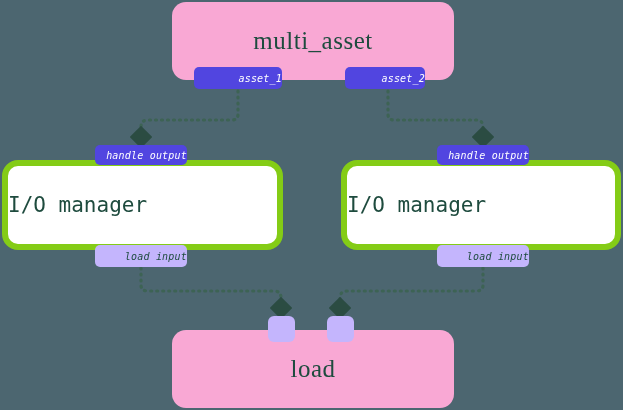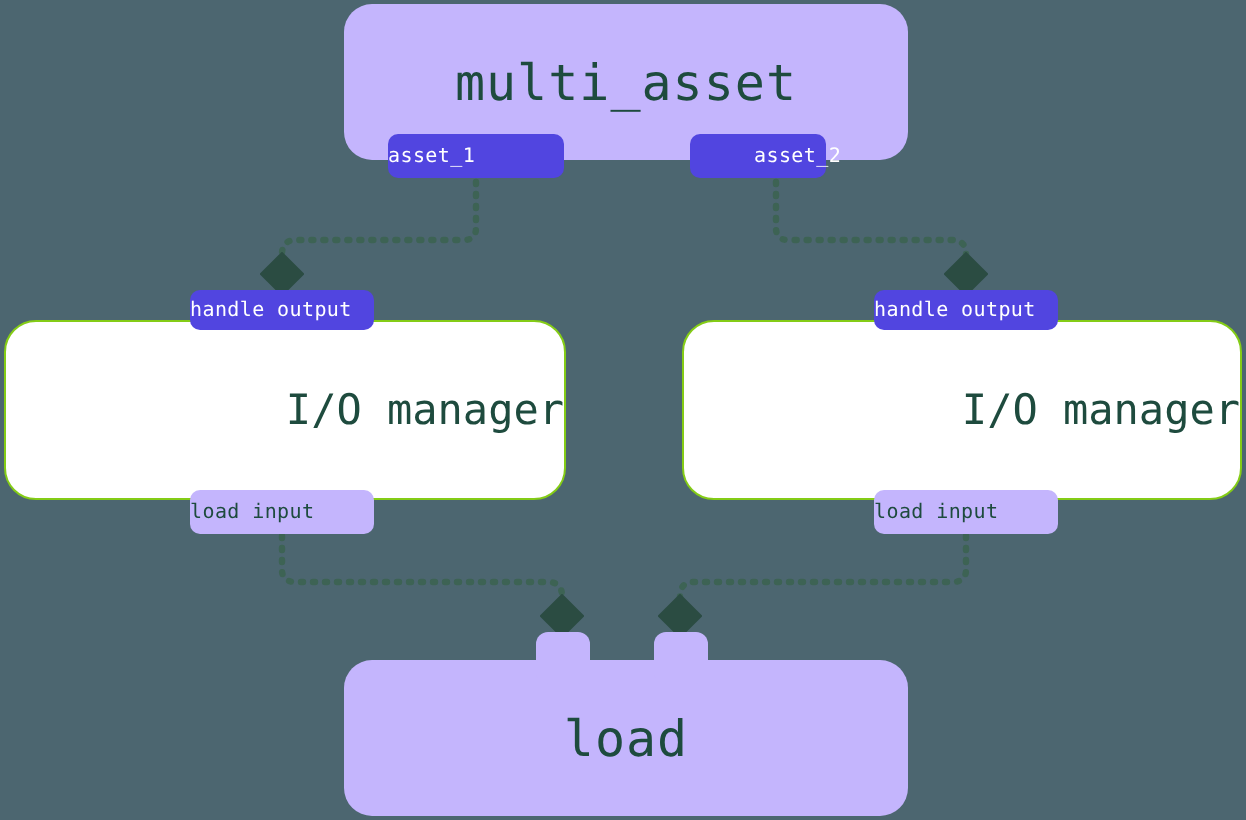--- a/index.html
+++ b/index.html
@@ -20,64 +20,66 @@
     left: 0;
     top: 0;
     width: 623px;
     height: 410px;
     pointer-events: none;
   }
 
   
   .asset-node {
     position: absolute;
-    background: #c4b5fd;
+    background: #f9a8d4;
     border-radius: 14px;
     display: flex;
     align-items: center;
     justify-content: center;
     z-index: 2;
+    font-family: Liberation Serif, serif;
   }
   .asset-node .node-title {
     font-size: 25px;
     letter-spacing: 0.5px;
     color: #1e4b3e;
     white-space: nowrap;
   }
 
   
   .iom-node {
     position: absolute;
     background: #ffffff;
-    border: 1px solid #84cc16;
+    border: 6px solid #84cc16;
     border-radius: 16px;
     display: flex;
     align-items: center;
-    justify-content: flex-end;
+    justify-content: flex-start;
     z-index: 2;
     box-sizing: border-box;
   }
   .iom-node .node-title {
     font-size: 21px;
     color: #1e4b3e;
     white-space: nowrap;
   }
 
   
   .handle {
     position: absolute;
     display: flex;
     align-items: center;
-    justify-content: flex-start;
+    justify-content: flex-end;
     border-radius: 5px;
     font-size: 10px;
     letter-spacing: 0.2px;
     white-space: nowrap;
     z-index: 4;
     box-sizing: border-box;
+    font-style: italic;
   }
   .handle.out {
     background: #5145e0;
     color: #ffffff;
   }
   .handle.in {
     background: #c4b5fd;
     color: #1e4b3e;
   }
   .handle.plain {
@@ -104,21 +106,21 @@
 
     <path d="M 483,268 L 483,285 Q 483,291 476,291 L 347,291 Q 340,291 340,298 L 340,308" fill="none" stroke="#3d6354" stroke-width="3.2" stroke-dasharray="1 5" stroke-linecap="round" marker-end="url(#diamond)"></path>
   </svg>
 
   <div class="asset-node" style="left:172px; top:2px; width:282px; height:78px;">
     <span class="node-title">multi_asset</span>
   </div>
   <div class="handle out" style="left:194px; top:67px; width:88px; height:22px;">
     <span>asset_1</span>
   </div>
-  <div class="handle out" style="left:345px; top:67px; width:68px; height:22px;padding-left:32px;">
+  <div class="handle out" style="left:345px; top:67px; width:80px; height:22px;padding-left:32px;">
     <span>asset_2</span>
   </div>
 
   <div class="iom-node" style="left:2px; top:160px; width:281px; height:90px;">
     <span class="node-title">I/O manager</span>
   </div>
   <div class="handle out" style="left:95px; top:145px; width:92px; height:20px;">
     <span>handle output</span>
   </div>
   <div class="handle in" style="left:95px; top:245px; width:92px; height:22px;">

